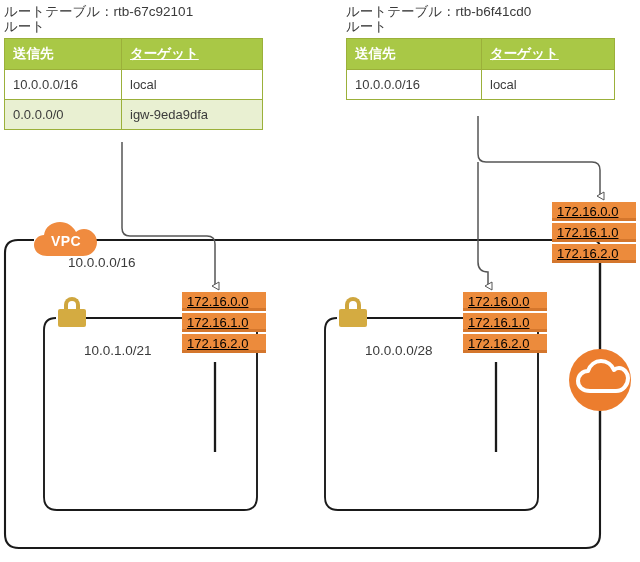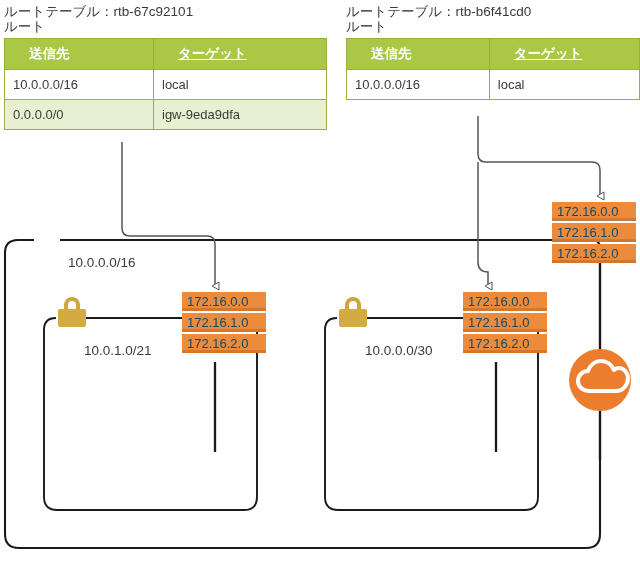--- a/index.html
+++ b/index.html
@@ -24,21 +24,21 @@
     border-collapse:collapse;
     border:1px solid #9bb03a;
     background:#ffffff;
   }
   table.rt-tbl th{
     background:#a9c846;
     color:#ffffff;
     font-size:13.5px;
     font-weight:bold;
     text-align:left;
-    padding:6px 24px;
+    padding:6px 8px;
     border:1px solid #9bb03a;
     white-space:nowrap;
     margin-top:10px;
   }
   table.rt-tbl td{
     font-size:13px;
     padding:7px 8px;
     border:1px solid #9bb03a;
     white-space:nowrap;
     color:#3b3b3b;
@@ -62,27 +62,28 @@
     padding-top:4px;box-sizing:border-box;
   }
 
   
   .ipstack{position:absolute;width:84px;}
   .ipbadge{
     position:relative;
     height:19px;
     background:#ec8b3c;
     border-bottom:3px solid #d4762c;
-    color:#0c4a6e;
+    color:#000000;
     font-size:13px;
     line-height:19px;
     padding-left:5px;
     box-sizing:border-box;
     margin-bottom:2px;
     white-space:nowrap;
+    text-decoration:underline;
   }
 
   
   .lock{position:absolute;width:28px;height:30px;}
   .lock .shackle{
     position:absolute;left:6px;top:0;width:16px;height:16px;
     border:4px solid #cfa63e;border-bottom:none;
     border-radius:8px 8px 0 0;box-sizing:border-box;
   }
   .lock .body{
@@ -174,38 +175,47 @@
         <th class="c-targ">ターゲット</th>
       </tr>
       <tr>
         <td>10.0.0.0/16</td>
         <td>local</td>
       </tr>
     </tbody>
       </table>
   </div>
 
+  <div class="vpc-badge" style="left:33px;top:219px;">
+    <svg viewBox="0 0 66 40" width="66" height="40">
+      <path d="M14,37 C5,37 1,31 1,26 C1,20 6,16 11,16
+               C12,8 19,3 27,3 C34,3 40,7 43,13
+               C45,11 48,10 51,10 C58,10 64,16 64,23
+               C64,31 58,37 50,37 Z" fill="#f08b3f"></path>
+    </svg>
+    <div class="lbl">VPC</div>
+  </div>
   <div class="cidr" style="left:68px;top:255px;">10.0.0.0/16</div>
 
   <div class="lock" style="left:58px;top:297px;">
     <div class="shackle"></div>
     <div class="body"></div>
   </div>
   <div class="cidr" style="left:84px;top:343px;">10.0.1.0/21</div>
   <div class="ipstack" style="left:182px;top:292px;">
     <div class="ipbadge">172.16.0.0</div>
     <div class="ipbadge">172.16.1.0</div>
     <div class="ipbadge">172.16.2.0</div>
   </div>
 
   <div class="lock" style="left:339px;top:297px;">
     <div class="shackle"></div>
     <div class="body"></div>
   </div>
-  <div class="cidr" style="left:365px;top:343px;">10.0.0.0/30</div>
+  <div class="cidr" style="left:365px;top:343px;">10.0.0.0/28</div>
   <div class="ipstack" style="left:463px;top:292px;">
     <div class="ipbadge">172.16.0.0</div>
     <div class="ipbadge">172.16.1.0</div>
     <div class="ipbadge">172.16.2.0</div>
   </div>
 
   <div class="ipstack" style="left:552px;top:202px;">
     <div class="ipbadge">172.16.0.0</div>
     <div class="ipbadge">172.16.1.0</div>
     <div class="ipbadge">172.16.2.0</div>

